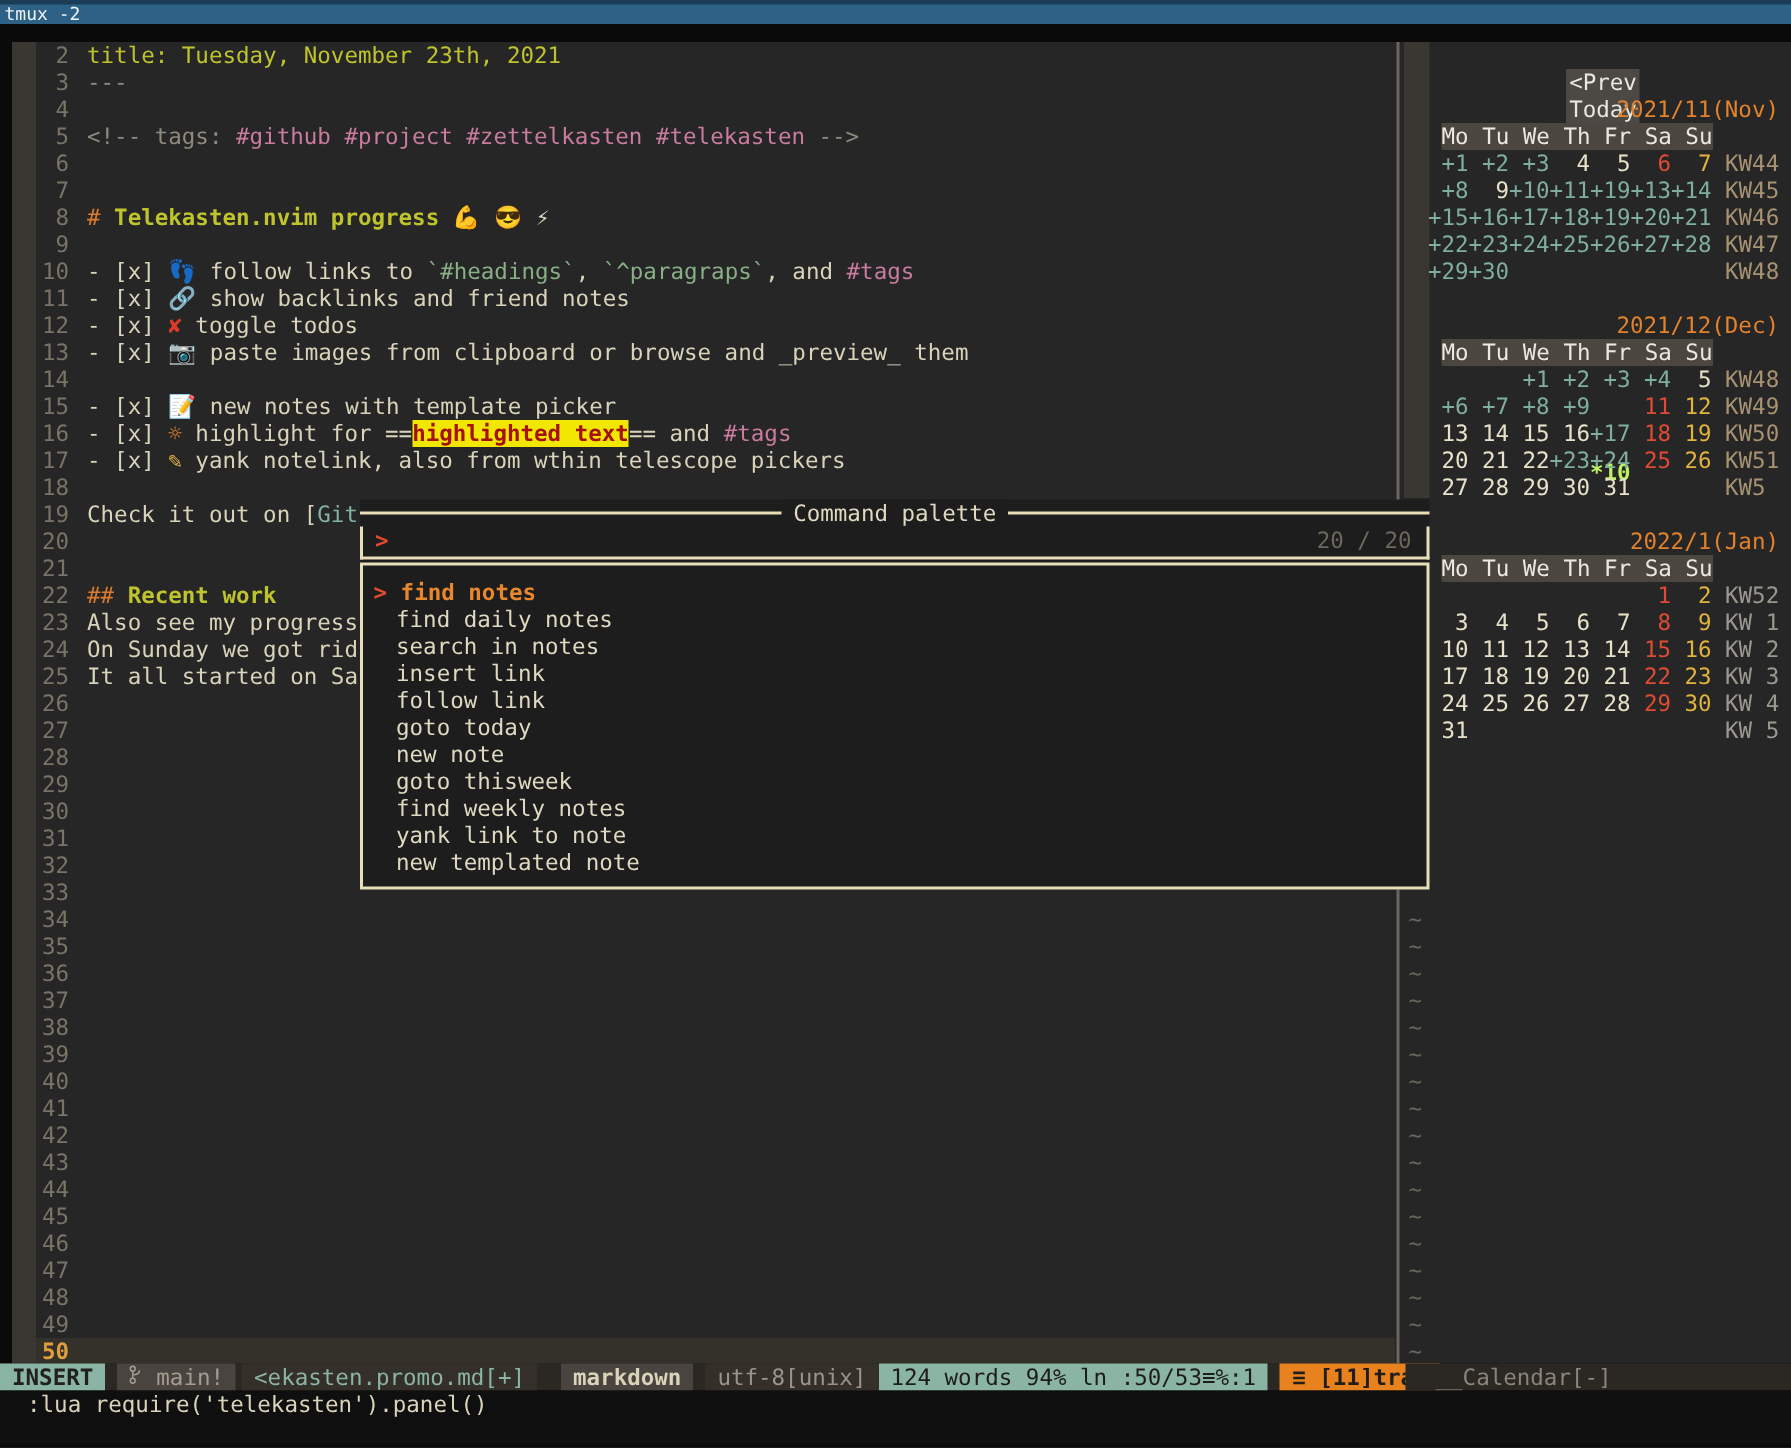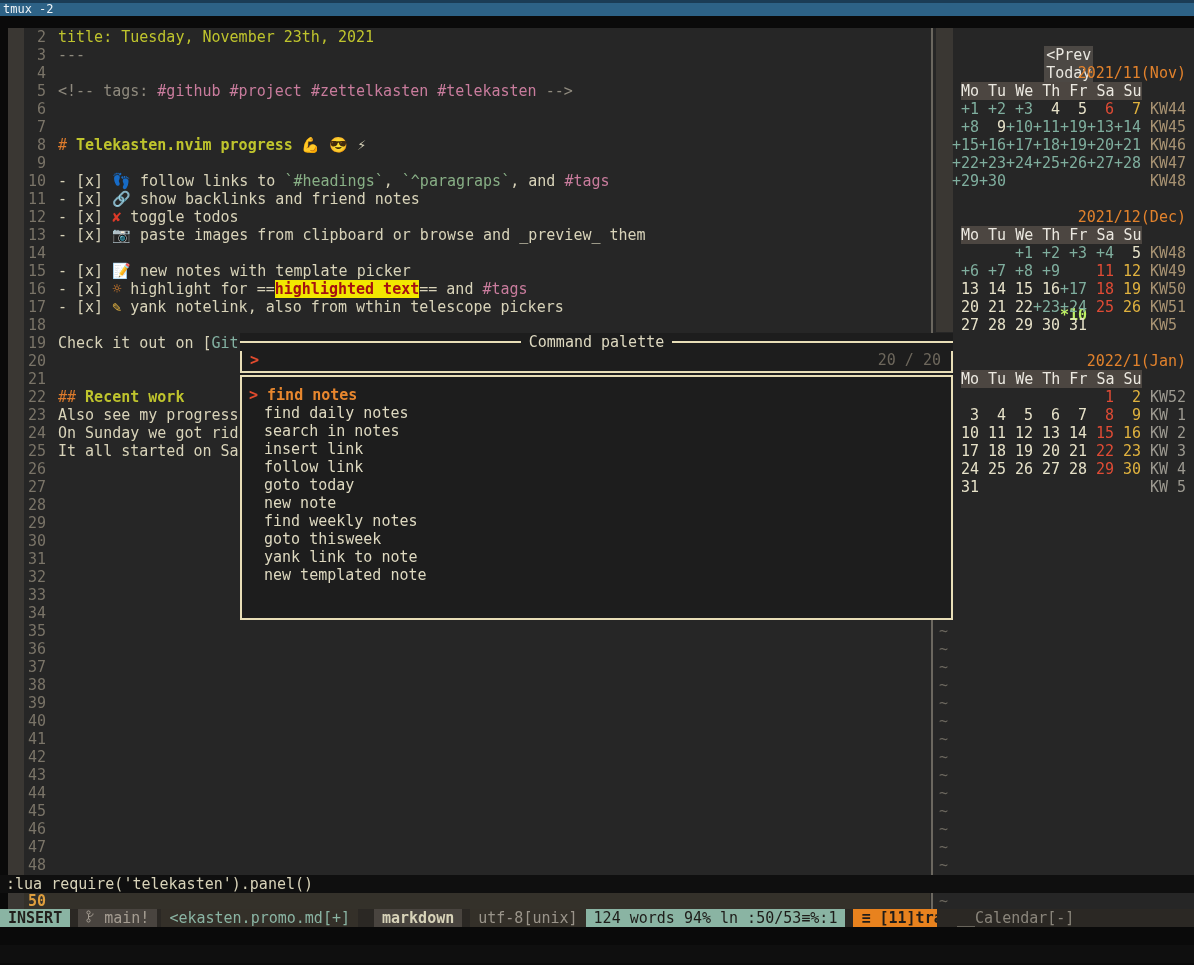--- a/index.html
+++ b/index.html
@@ -57,39 +57,39 @@
   .kw-gray { color:#9b988f; }
   .tilde { color:#6b675e; padding-left:5px; }
   
   .palette { position:absolute; left:240px; top:333px; width:713px; background:#1d1d1d; z-index:10; }
   .ptitle { height:18px; position:relative; text-align:center; }
   .ptitle::before { content:""; position:absolute; left:0; right:0; top:8px; border-top:2px solid #e8deb7; }
   .ptitle span { position:relative; background:#1d1d1d; padding:0 8px; z-index:1; color:#ded9c0; }
   .pinput { border:2px solid #e8deb7; border-top:none; height:22px; position:relative; padding-left:8px; }
   .pprompt { color:#e24b2e; font-weight:bold; }
   .pcounter { position:absolute; right:10px; top:0; color:#6d675c; }
-  .presults { border:2px solid #e8deb7; margin-top:2px; height:245px; padding-top:9px; }
+  .presults { border:2px solid #e8deb7; margin-top:2px; height:218px; padding-top:9px; }
   .pitem { height:18px; padding-left:22px; white-space:pre; }
   .pitem.selected { padding-left:7px; }
   .psel-marker { color:#e24b2e; font-weight:bold; }
   .pitem.selected .plabel { color:#e8872e; font-weight:bold; }
   .plabel { color:#ded9c0; }
   
   .statusbar { position:absolute; left:0; top:909px; width:935px; height:18px; background:#2b2824; display:flex; white-space:pre; }
   .seg { padding:0 8px; flex:0 0 auto; }
   .seg-mode { background:#8ab4a3; color:#22201d; font-weight:bold; margin-right:8px; }
   .seg-branch { background:#49443f; color:#a59d92; margin-right:4px; }
   .seg-file { background:#343029; color:#8ab4a3; }
   .seg-ft { background:#49443f; color:#d8d3b9; font-weight:bold; margin-left:16px; }
   .seg-enc { background:#343029; color:#9a948a; margin-left:8px; }
   .seg-stats { background:#8ab4a3; color:#1e1c19; margin-left:auto; }
   .seg-tab { background:#e8821e; color:#201d1a; font-weight:bold; margin-left:8px; }
   .cal-status { position:absolute; left:937px; top:909px; width:257px; height:18px; background:#2b2824; color:#8a857b; padding-left:20px; white-space:pre; }
   
-  .cmdline { position:absolute; left:0; top:875px; width:1194px; height:18px; background:#0f0f0f; padding-left:6px; white-space:pre; color:#d8d3b9; }
+  .cmdline { position:absolute; left:0; top:927px; width:1194px; height:18px; background:#0f0f0f; padding-left:18px; white-space:pre; color:#d8d3b9; }
   .modeline { position:absolute; left:0; top:945px; width:1194px; height:18px; background:#0f0f0f; white-space:pre; }
   .mode-text { position:absolute; left:3px; color:#dfa032; font-weight:bold; }
   .branch-icon { display:inline-block; }
 </style>
 </head>
 <body>
 
 <div class="titlebar">
   <span>tmux  -2</span>
 </div>
@@ -223,22 +223,22 @@
   </div>
   <div class="presults">
     <div id="palette-items">
         <div class="pitem selected"><span class="psel-marker">&gt; </span><span class="plabel">find notes</span></div>
         <div class="pitem"><span class="plabel">find daily notes</span></div>
         <div class="pitem"><span class="plabel">search in notes</span></div>
         <div class="pitem"><span class="plabel">insert link</span></div>
         <div class="pitem"><span class="plabel">follow link</span></div>
         <div class="pitem"><span class="plabel">goto today</span></div>
         <div class="pitem"><span class="plabel">new note</span></div>
+        <div class="pitem"><span class="plabel">goto thisweek</span></div>
         <div class="pitem"><span class="plabel">find weekly notes</span></div>
-        <div class="pitem"><span class="plabel">goto thisweek</span></div>
         <div class="pitem"><span class="plabel">yank link to note</span></div>
         <div class="pitem"><span class="plabel">new templated note</span></div>
       </div>
   </div>
 </div>
 
 <div class="statusbar">
   <span class="seg seg-mode">INSERT</span>
   <span class="seg seg-branch"><svg class="branch-icon" width="9" height="13" viewBox="0 0 9 13">
         <circle cx="2.5" cy="2.5" r="1.6" fill="none" stroke="#a59d92" stroke-width="1"></circle>

